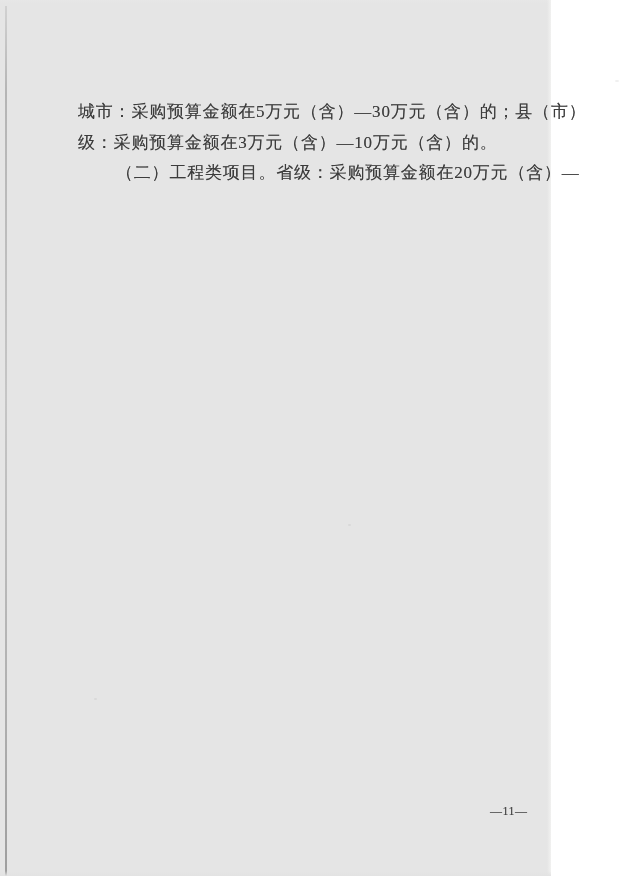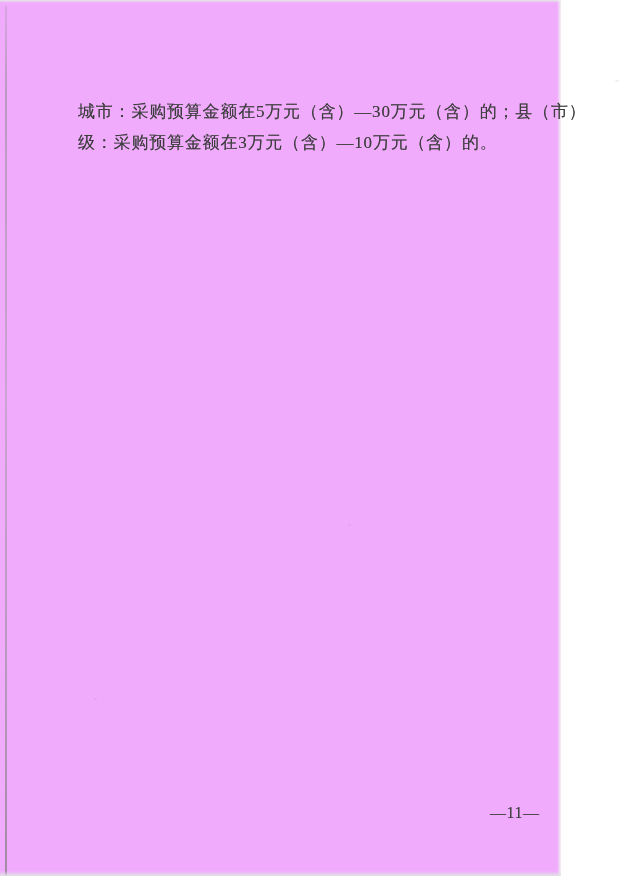--- a/index.html
+++ b/index.html
@@ -7,22 +7,21 @@
     padding: 0;
     width: 632px;
     height: 876px;
     overflow: hidden;
     font-family: "Liberation Serif", "DejaVu Serif", serif;
   }
   .scan-page {
     position: relative;
     width: 551px;
     height: 876px;
-    background: #f0abfc;
-    padding-left: 10px;
+    background: #e5e5e5;
   }
   
   .edge-top {
     position: absolute;
     top: 0; left: 0; right: 0;
     height: 3px;
     background: linear-gradient(to bottom, #e7e7e7, rgba(255,255,255,0));
   }
   .edge-bottom {
     position: absolute;
@@ -64,21 +63,21 @@
     white-space: nowrap;
     text-shadow: 0 0 0.6px rgba(70,70,70,0.55);
   }
   .line.indent {
     padding-left: 38px;
   }
   .page-number {
     position: absolute;
     left: 490px;
     top: 804px;
-    font-size: 16px;
+    font-size: 12px;
     letter-spacing: 0.5px;
     color: #3f3f3f;
     text-shadow: 0 0 0.5px rgba(70,70,70,0.5);
   }
   .speck {
     position: absolute;
     border-radius: 50%;
     background: rgba(120,120,120,0.12);
   }
   .speck-1 { left: 94px;  top: 698px; width: 3px; height: 2px; }
@@ -95,17 +94,18 @@
   <div class="edge-right"></div>
   <div class="edge-bottom"></div>
 
   <div class="speck speck-1"></div>
   <div class="speck speck-2"></div>
   <div class="speck speck-3"></div>
 
   <div class="doc-text">
     <div class="line">城市：采购预算金额在5万元（含）—30万元（含）的；县（市）</div>
     <div class="line">级：采购预算金额在3万元（含）—10万元（含）的。</div>
+    <div class="line indent">（二）工程类项目。省级：采购预算金额在20万元（含）—</div>
   </div>
 
   <div class="page-number">—11—</div>
 
 </div>
 
 </body></html>

